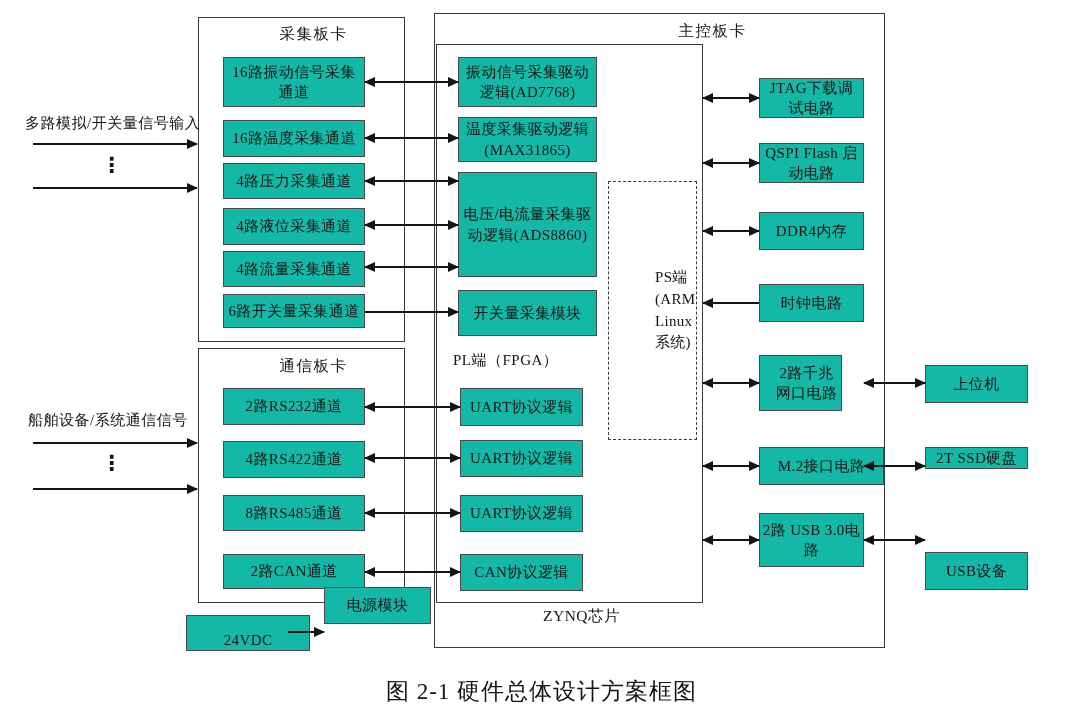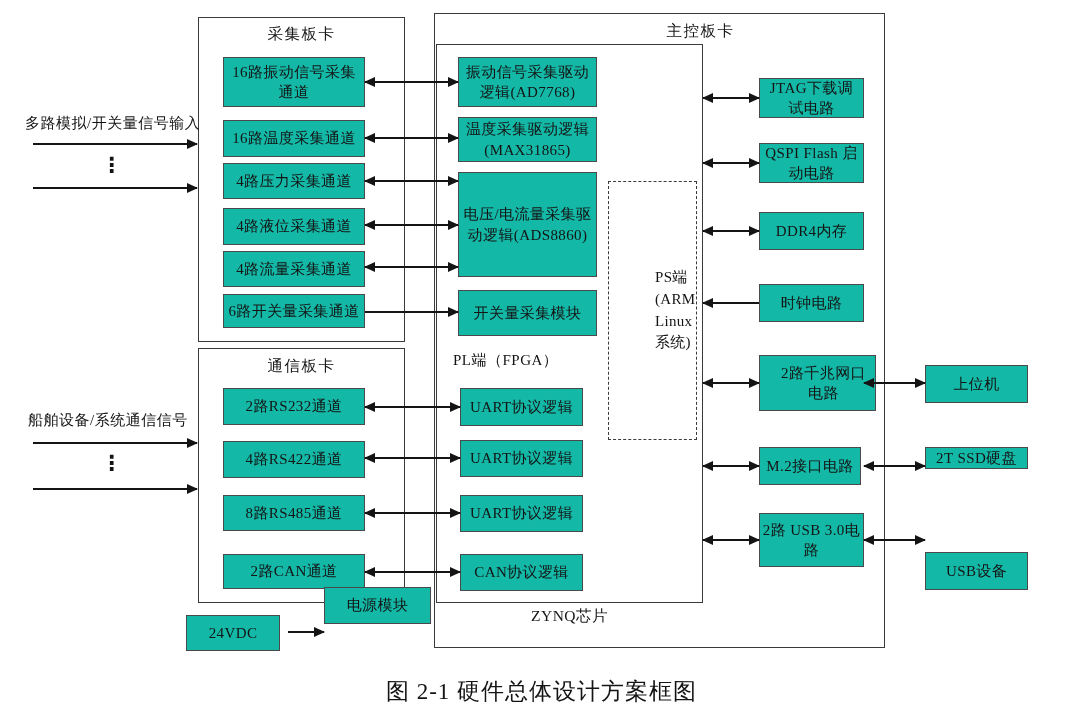--- a/index.html
+++ b/index.html
@@ -4,21 +4,21 @@
 <style>
   html,body{margin:0;padding:0;background:#fff;}
   .stage{
     position:relative;width:1083px;height:718px;background:#fff;overflow:hidden;
     font-family:"Liberation Serif","DejaVu Serif",serif;color:#141414;
   }
   
   .frame{position:absolute;border:1.7px solid #3a3a3a;background:#fff;box-sizing:border-box;}
   .frame.dashed{border:1.7px dashed #3a3a3a;background:transparent;}
   
-  .ttl{position:absolute;font-size:15.5px;letter-spacing:1.5px;text-align:center;white-space:nowrap;}
+  .ttl{position:absolute;font-size:15.5px;letter-spacing:1.5px;text-align:center;white-space:nowrap;padding-left:12px;}
   .lbl{position:absolute;font-size:15px;letter-spacing:.5px;white-space:nowrap;}
   
   .bx{
     position:absolute;border:1.6px solid #4a4a4a;background:#14b8a6;box-sizing:border-box;
     display:flex;align-items:center;justify-content:center;text-align:center;
     font-size:15px;line-height:1.35;letter-spacing:.4px;
   }
   .bx span{display:inline-block;}
   .mw128 span{max-width:128px;}
   .mw90 span{max-width:90px;}
@@ -129,41 +129,41 @@
     </div>
   <div class="bx" style="left:759px;top:143px;width:105px;height:40px;">
       <span>QSPI Flash 启动电路</span>
     </div>
   <div class="bx" style="left:759px;top:212px;width:105px;height:38px;">
       <span>DDR4内存</span>
     </div>
   <div class="bx" style="left:759px;top:284px;width:105px;height:38px;">
       <span>时钟电路</span>
     </div>
-  <div class="bx mw94" style="left:759px;top:355px;width:117px;height:56px;padding-left:12px;">
+  <div class="bx mw94" style="left:759px;top:355px;width:83px;height:56px;padding-left:12px;">
       <span>2路千兆网口电路</span>
     </div>
-  <div class="bx" style="left:759px;top:447px;width:102px;height:38px;">
+  <div class="bx" style="left:759px;top:447px;width:125px;height:38px;">
       <span>M.2接口电路</span>
     </div>
   <div class="bx" style="left:759px;top:513px;width:105px;height:54px;">
       <span>2路 USB 3.0电路</span>
     </div>
 
   <div class="bx" style="left:925px;top:365px;width:103px;height:38px;">
       <span>上位机</span>
     </div>
   <div class="bx" style="left:925px;top:447px;width:103px;height:22px;">
       <span>2T SSD硬盘</span>
     </div>
   <div class="bx" style="left:925px;top:552px;width:103px;height:38px;">
       <span>USB设备</span>
     </div>
 
-  <div class="bx" style="left:186px;top:615px;width:94px;height:36px;">
+  <div class="bx" style="left:186px;top:615px;width:124px;height:36px;align-items:flex-end;">
       <span>24VDC</span>
     </div>
   <div class="bx" style="left:324px;top:587px;width:107px;height:37px;">
       <span>电源模块</span>
     </div>
 
   <div class="arr l r" style="left:365px;top:81px;width:93px;"></div>
   <div class="arr l r" style="left:365px;top:137px;width:93px;"></div>
   <div class="arr l r" style="left:365px;top:180px;width:93px;"></div>
   <div class="arr l r" style="left:365px;top:224px;width:93px;"></div>

